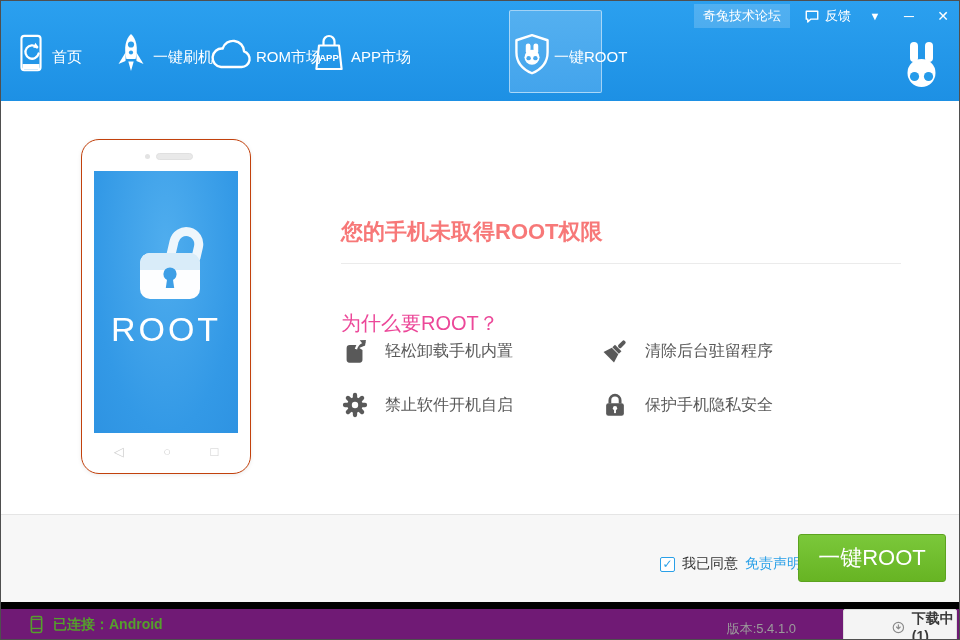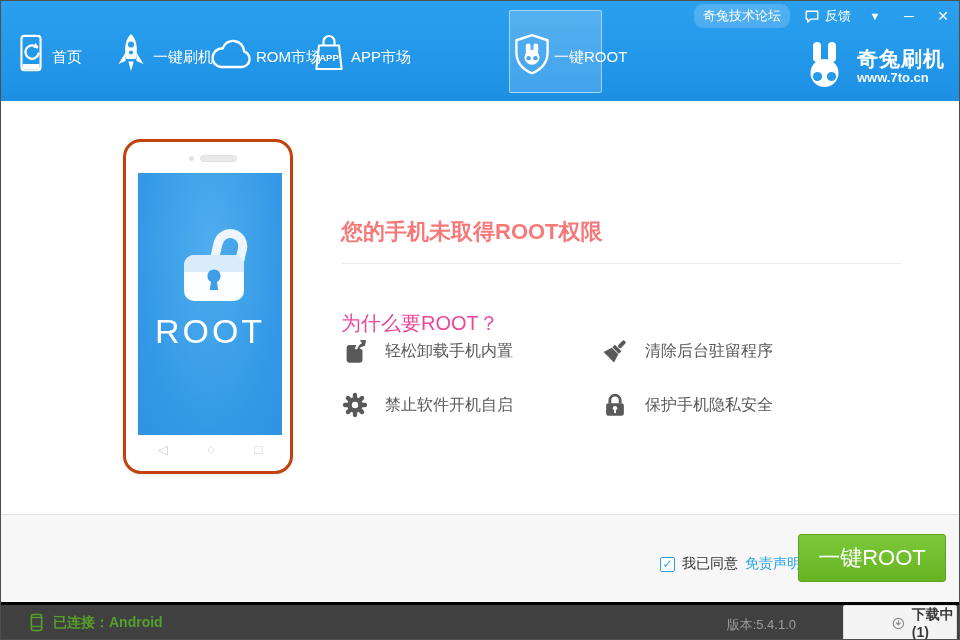--- a/index.html
+++ b/index.html
@@ -14,40 +14,40 @@
               display:flex; flex-direction:row; align-items:center; border-radius:2px; }
   .nav-item .nav-icon { height:50px; display:flex; align-items:flex-end; justify-content:center; }
   .nav-item .nav-label { color:#fff; font-size:15px; margin-top:12px; white-space:nowrap; }
   .nav-item.active { background:linear-gradient(#54b0f0,#43a4ec);
                      border:1px solid rgba(255,255,255,0.5); }
 
   
   .titlebar { position:absolute; top:3px; right:6px; height:24px;
               display:flex; align-items:center; gap:14px; }
   .forum-btn { background:rgba(255,255,255,0.18); color:#fff; font-size:13px;
-               padding:3px 9px; cursor:pointer;border-radius:9px; }
+               padding:3px 9px; cursor:pointer; }
   .feedback-btn { display:flex; align-items:center; gap:5px; color:#fff;
                   font-size:13px; cursor:pointer; }
   .winbtn { color:#fff; font-size:14px; font-weight:bold; width:20px; text-align:center;
             cursor:pointer; line-height:20px; }
   .dropdown-glyph { font-size:11px; }
 
   
   .brand { position:absolute; right:14px; bottom:10px; display:flex;
            align-items:center; gap:9px; }
   .brand-text { color:#fff; }
   .brand-name { font-size:21px; font-weight:bold; letter-spacing:1px; line-height:23px; }
   .brand-url { font-size:13px; font-weight:bold; opacity:0.95; }
 
   
   .content { position:absolute; left:0; top:100px; width:100%; height:413px; background:#fff; }
 
   .phone { position:absolute; left:80px; top:38px; width:170px; height:335px;
-           background:#fff; border:3px solid #c2410c; border-radius:18px;
-           box-shadow:0 1px 4px rgba(0,0,0,0.08);margin-left:42px; }
+           background:#fff; border:1px solid #c2410c; border-radius:18px;
+           box-shadow:0 1px 4px rgba(0,0,0,0.08); }
   .cam-dot { position:absolute; left:63px; top:14px; width:5px; height:5px;
              border-radius:50%; background:#e3e3e3; }
   .speaker { position:absolute; left:74px; top:13px; width:37px; height:7px;
              border-radius:4px; background:#e9e9e9; border:1px solid #e0e0e0; }
   .screen { position:absolute; left:12px; top:31px; width:144px; height:262px;
             background:radial-gradient(ellipse at 50% 28%, #4fadee 0%, #3399e6 70%, #2e93e2 100%);
             display:flex; flex-direction:column; align-items:center; }
   .screen-label { margin-top:139px; color:#fff; font-size:34px; letter-spacing:3px; }
   .phone-nav { position:absolute; left:12px; bottom:14px; width:144px; display:flex;
                justify-content:space-around; color:#cfcfcf; font-size:13px; }
@@ -71,21 +71,21 @@
               text-align:center; cursor:pointer; border-radius:2px; }
   .agree-label { color:#333; }
   .disclaimer-link { color:#2aa0e8; cursor:pointer; }
   .start-btn { position:absolute; left:797px; top:19px; width:148px; height:48px;
                background:linear-gradient(#7bc83a,#67b423); border:1px solid #5ca31f;
                border-radius:3px; color:#fff; font-size:22px; text-align:center;
                line-height:46px; cursor:pointer; font-family:inherit; }
 
   
   .status-bar { position:absolute; left:0; top:601px; width:100%; height:38px;
-                background:#404040; border-top:3px solid #000000; }
+                background:#701a75; border-top:7px solid #000000; }
   .conn-group { position:absolute; left:28px; top:0; height:100%; display:flex;
                 align-items:center; gap:9px; }
   .conn-text { color:#55a02c; font-size:14px; font-weight:bold; }
   .version-text { position:absolute; right:163px; top:11px; color:#9b9b9b; font-size:13px; }
   .download-btn { position:absolute; right:2px; top:0; width:114px; height:36px;
                   background:#f4f4f4; border:1px solid #ddd; border-radius:2px;
                   display:flex; align-items:center; justify-content:center; gap:7px;
                   cursor:pointer;padding-left:48px; }
   .download-label { color:#3a3a3a; font-size:14px; font-weight:bold; }
 </style>
@@ -171,24 +171,20 @@
     </div>
 
     <div class="brand">
       <svg width="44" height="50" viewBox="0 0 44 50">
         <rect x="9" y="1" width="8" height="20" rx="4" fill="#fff"></rect>
         <rect x="24" y="1" width="8" height="20" rx="4" fill="#fff"></rect>
         <circle cx="20.5" cy="32" r="14" fill="#fff"></circle>
         <circle cx="13.5" cy="35.5" r="4.6" fill="#259bea"></circle>
         <circle cx="27.5" cy="35.5" r="4.6" fill="#259bea"></circle>
       </svg>
-      <div class="brand-text">
-        <div class="brand-name">奇兔刷机</div>
-        <div class="brand-url">www.7to.cn</div>
-      </div>
     </div>
   </div>
 
   <div class="content">
 
     <div class="phone">
       <div class="cam-dot"></div>
       <div class="speaker"></div>
       <div class="screen">
         <svg width="80" height="80" viewBox="0 0 80 80" style="position:absolute; left:40px; top:50px;">

